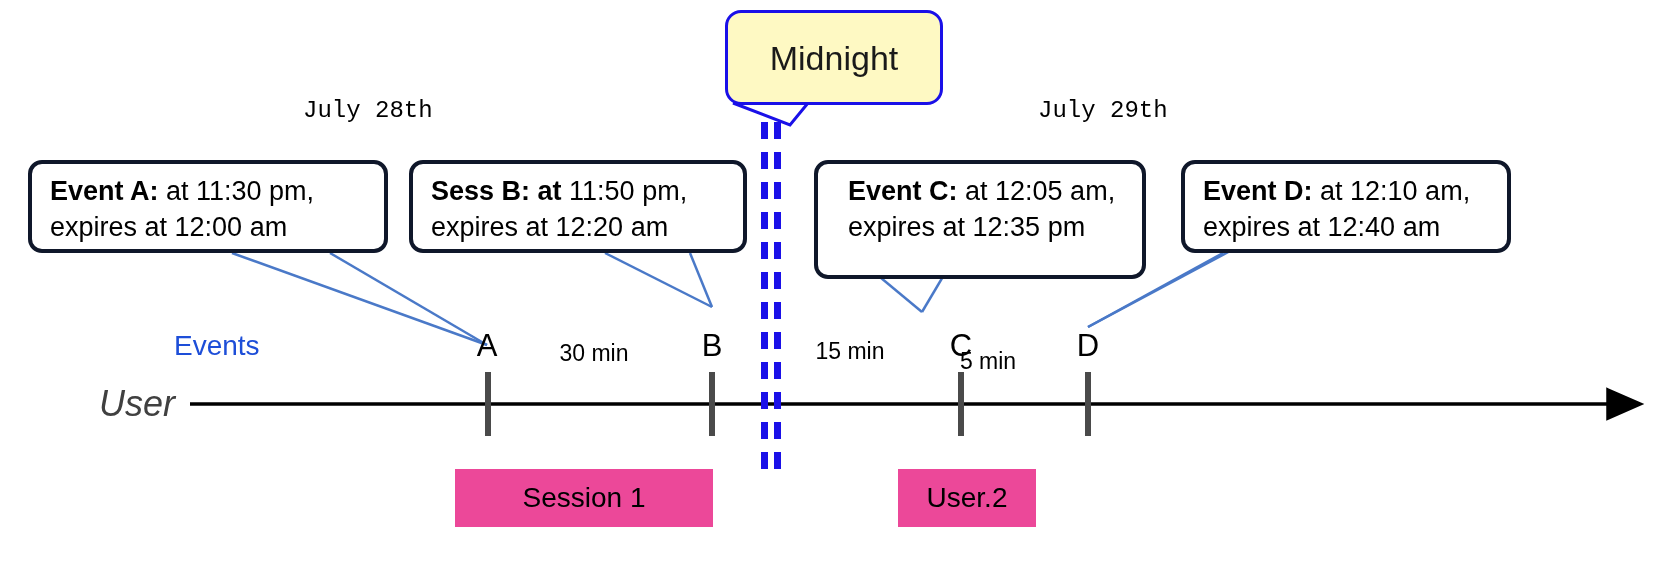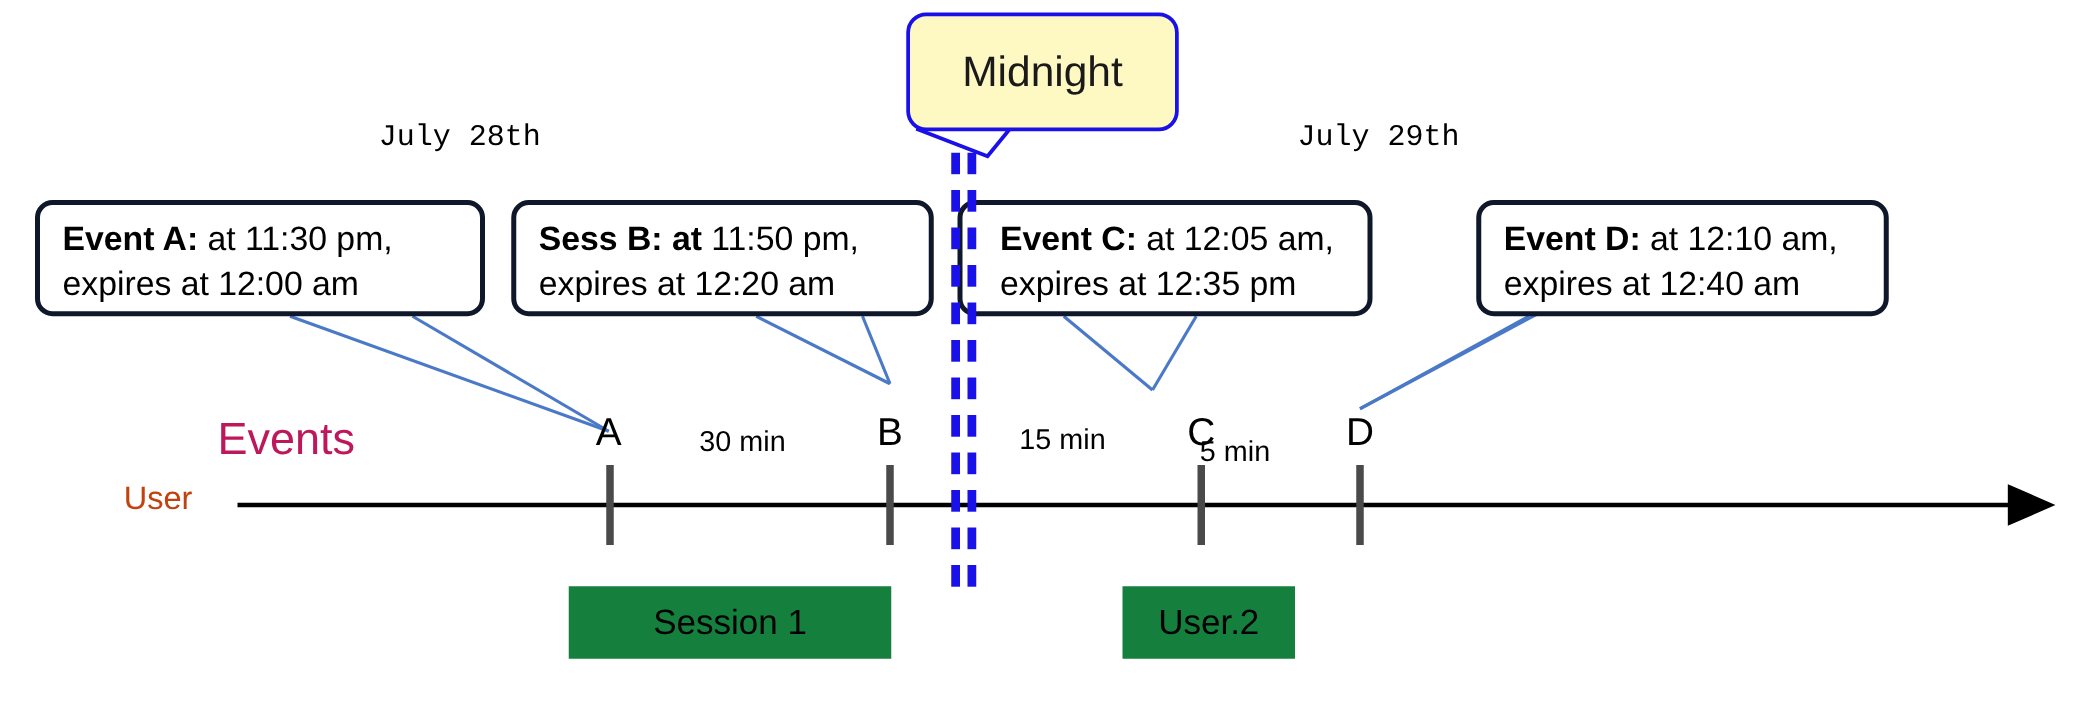--- a/index.html
+++ b/index.html
@@ -55,28 +55,29 @@
   }
   .date-label {
     position: absolute;
     font-size: 24px;
     color: #000000;
     white-space: nowrap;
     font-family: Liberation Mono, monospace;
   }
   .axis-label {
     position: absolute;
-    font-size: 26px;
-    color: #c2410c;
-    white-space: nowrap;
+    font-size: 36px;
+    color: #404040;
+    white-space: nowrap;
+    font-style: italic;
   }
   .events-label {
     position: absolute;
-    font-size: 36px;
-    color: #be185d;
+    font-size: 28px;
+    color: #1d4ed8;
     white-space: nowrap;
   }
   .marker-label {
     position: absolute;
     font-size: 31px;
     color: #000000;
     white-space: nowrap;
     text-align: center;
   }
   .interval-label {
@@ -88,21 +89,21 @@
   }
   .tick {
     position: absolute;
     width: 6px;
     background: #4a4a4a;
     z-index: 2;
   }
   .session-box {
     position: absolute;
     box-sizing: border-box;
-    background: #15803d;
+    background: #ec4899;
     display: flex;
     align-items: center;
     justify-content: center;
     font-size: 28px;
     color: #000000;
     z-index: 1;
   }
   .dash-col {
     position: absolute;
     width: 7px;
@@ -167,21 +168,21 @@
     <div>expires at 12:00 am</div>
   </div>
 
   <div class="callout" style="left:409px; top:160px; width:338px; height:93px;">
     <div>
       <b>Sess B: at</b><span> 11:50 pm,</span>
     </div>
     <div>expires at 12:20 am</div>
   </div>
 
-  <div class="callout" style="left:766px; top:160px; width:332px; height:93px;padding-left:30px;">
+  <div class="callout" style="left:814px; top:160px; width:332px; height:119px;padding-left:30px;">
     <div>
       <b>Event C:</b><span> at 12:05 am,</span>
     </div>
     <div>expires at 12:35 pm</div>
   </div>
 
   <div class="callout" style="left:1181px; top:160px; width:330px; height:93px;">
     <div>
       <b>Event D:</b><span>  at 12:10 am,</span>
     </div>

